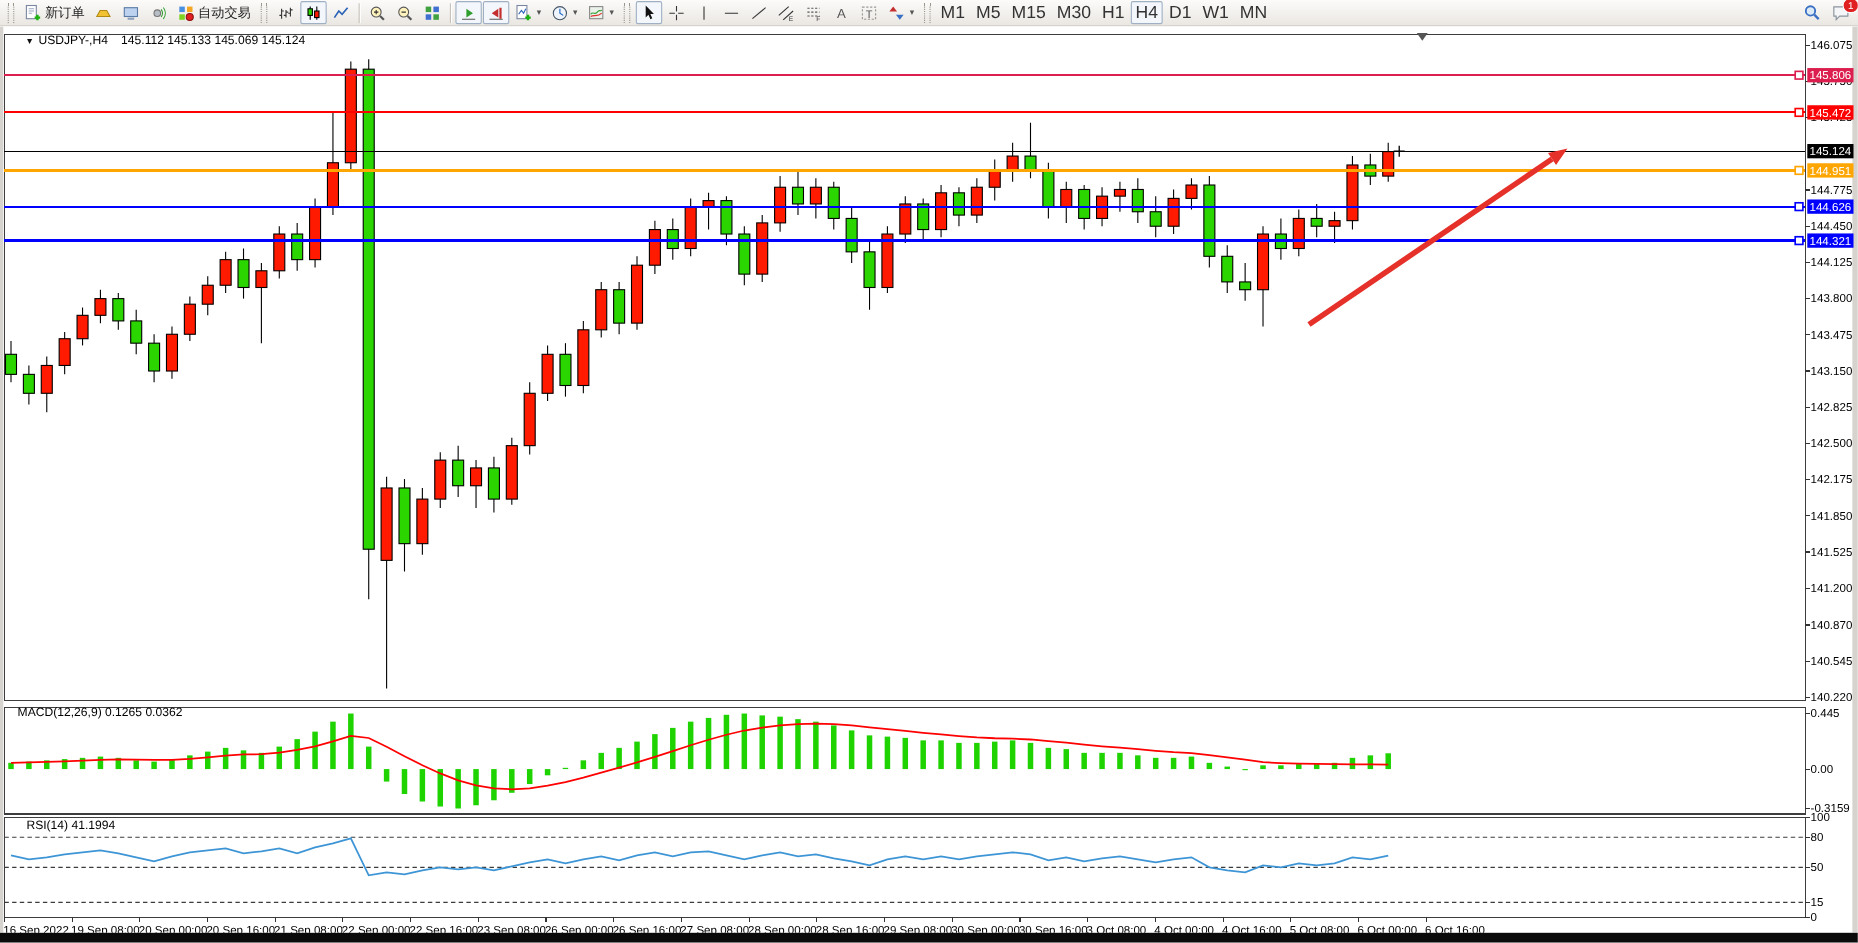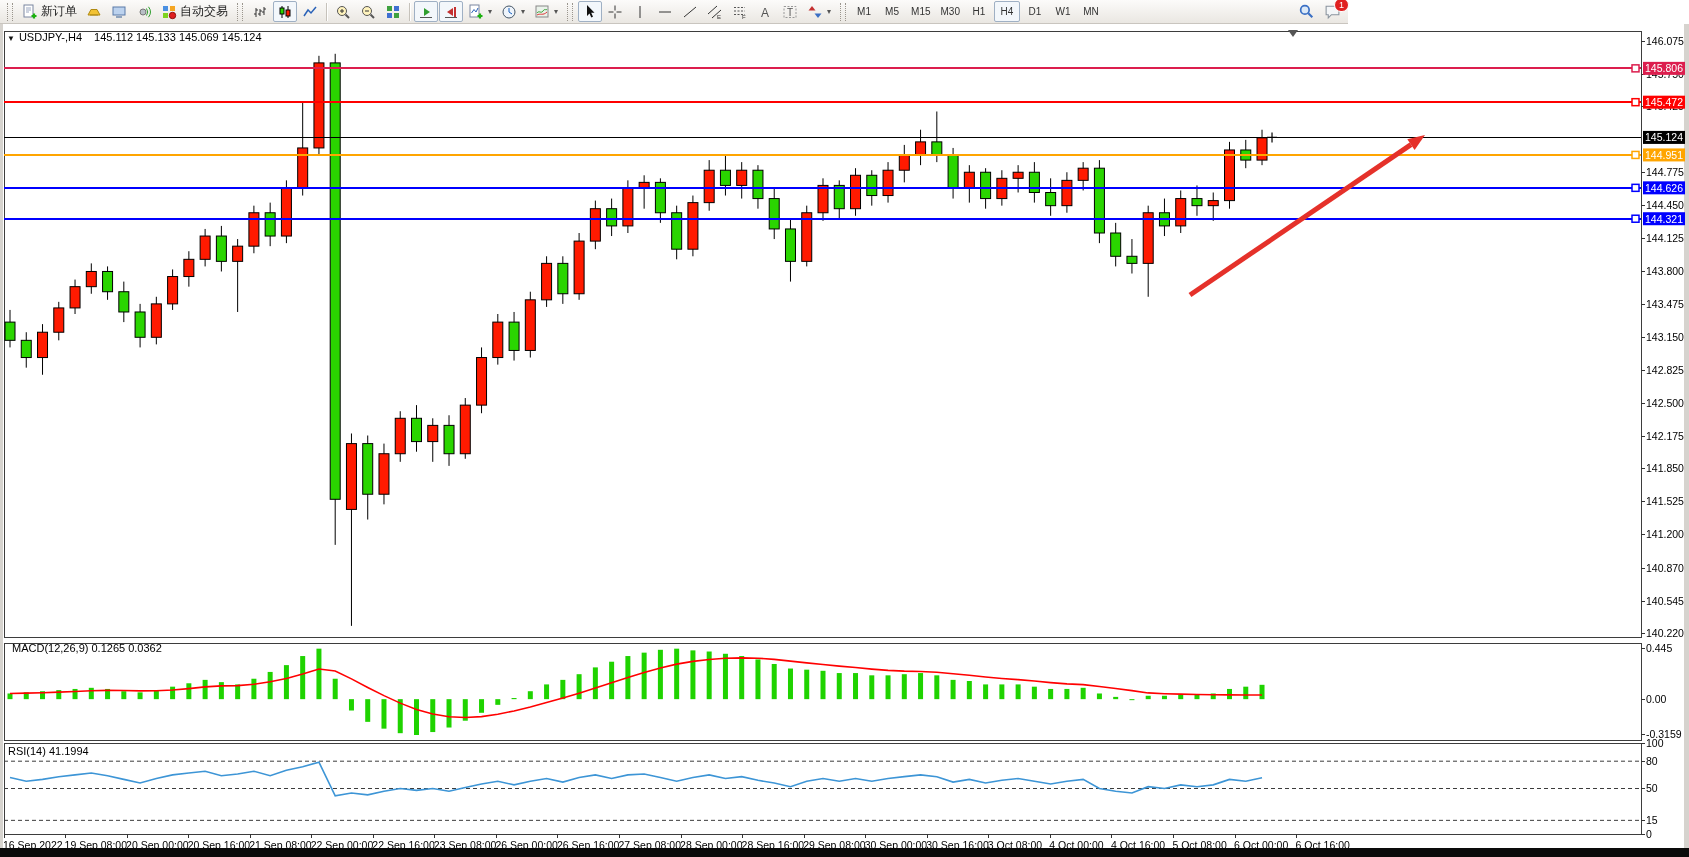--- a/index.html
+++ b/index.html
@@ -1,36 +1,36 @@
 <!DOCTYPE html>
 <html><head>
 <meta charset="utf-8">
 <style>
   html,body{margin:0;padding:0;background:#888;}
   .page{position:relative;width:1689px;height:857px;background:#fff;font-family:"Liberation Sans",sans-serif;overflow:hidden;}
   
-  .toolbar{position:absolute;top:0;left:0;width:1348px;height:24px;box-sizing:border-box;
+  .toolbar{position:absolute;top:0;left:0;width:1689px;height:24px;box-sizing:border-box;
     background:linear-gradient(#fcfbfa,#eae7e2);border-bottom:1px solid #c9c5bf;
     display:flex;align-items:center;padding:0 3px;gap:1px;}
   .tbtn{height:21px;min-width:23px;border:1px solid transparent;background:transparent;
     display:flex;align-items:center;justify-content:center;gap:3px;
     font:12px "Liberation Sans",sans-serif;color:#222;padding:0 3px;border-radius:2px;cursor:default;}
   .tbtn.active{border-color:#9fb0c4;background:#f3f7fb;}
-  .tbtn.tf{font-size:10px;color:#333;min-width:26px;}
+  .tbtn.tf{font-size:16px;color:#333;min-width:26px;}
   .sep{width:1px;height:18px;background:#c6c2bb;box-shadow:1px 0 0 #fff;margin:0 3px;flex:none;}
   .grip{width:4px;height:18px;border-left:1px dotted #9a958d;border-right:1px dotted #9a958d;margin:0 4px;flex:none;}
   .caret{font-size:8px;color:#555;margin-left:1px;}
   .spacer{flex:1;}
   .badge-wrap{position:relative;}
   .red-badge{position:absolute;top:-4px;right:-5px;background:#e02020;color:#fff;font-size:9px;
     border-radius:7px;padding:0 4px;line-height:12px;border:1px solid #fff;}
   
   .chartwin{position:absolute;top:24px;left:0;width:1689px;height:824px;background:#fff;}
   .chartwin svg{position:absolute;top:0;left:0;}
-  .overlay{position:absolute;font-size:11px;color:#000;white-space:pre;z-index:5;}
+  .overlay{position:absolute;font-size:11px;color:#000;white-space:pre;z-index:5;margin-left:16px;}
   .tri{font-size:8px;margin-right:4px;color:#111;}
   svg text{font-family:"Liberation Sans",sans-serif;}
   .bottombar{position:absolute;left:0;top:848px;width:1689px;height:9px;background:#0a0a0a;}
 </style>
 </head>
 <body>
 
 <div class="page">
 
   <div class="toolbar">
@@ -638,18 +638,18 @@
           <polygon points="1288,6 1298,6 1293,13" fill="#555"></polygon>
         </g>
         <g>
           <line x1="1190" y1="271" x2="1410.9478127909833" y2="120.56744661039437" stroke="#e5312a" stroke-width="5"></line>
           <polygon points="1425,111 1414.6059541420166,125.9403417197243 1407.28967143995,115.19455150106444" fill="#e5312a"></polygon>
         </g>
       </svg>
 
     <div class="overlay" style="top:7px;left:7px"><span class="tri">▼</span><span>USDJPY-,H4</span><span style="margin-left:12px">145.112 145.133 145.069 145.124</span></div>
 
-    <div class="overlay" style="top:618px;left:12px">MACD(12,26,9) 0.1265 0.0362</div>
+    <div class="overlay" style="top:618px;left:0">MACD(12,26,9) 0.1265 0.0362</div>
     <div class="overlay" style="top:721px;left:8px">RSI(14) 41.1994</div>
   </div>
 
   <div class="bottombar"></div>
 </div>
 
 </body></html>

